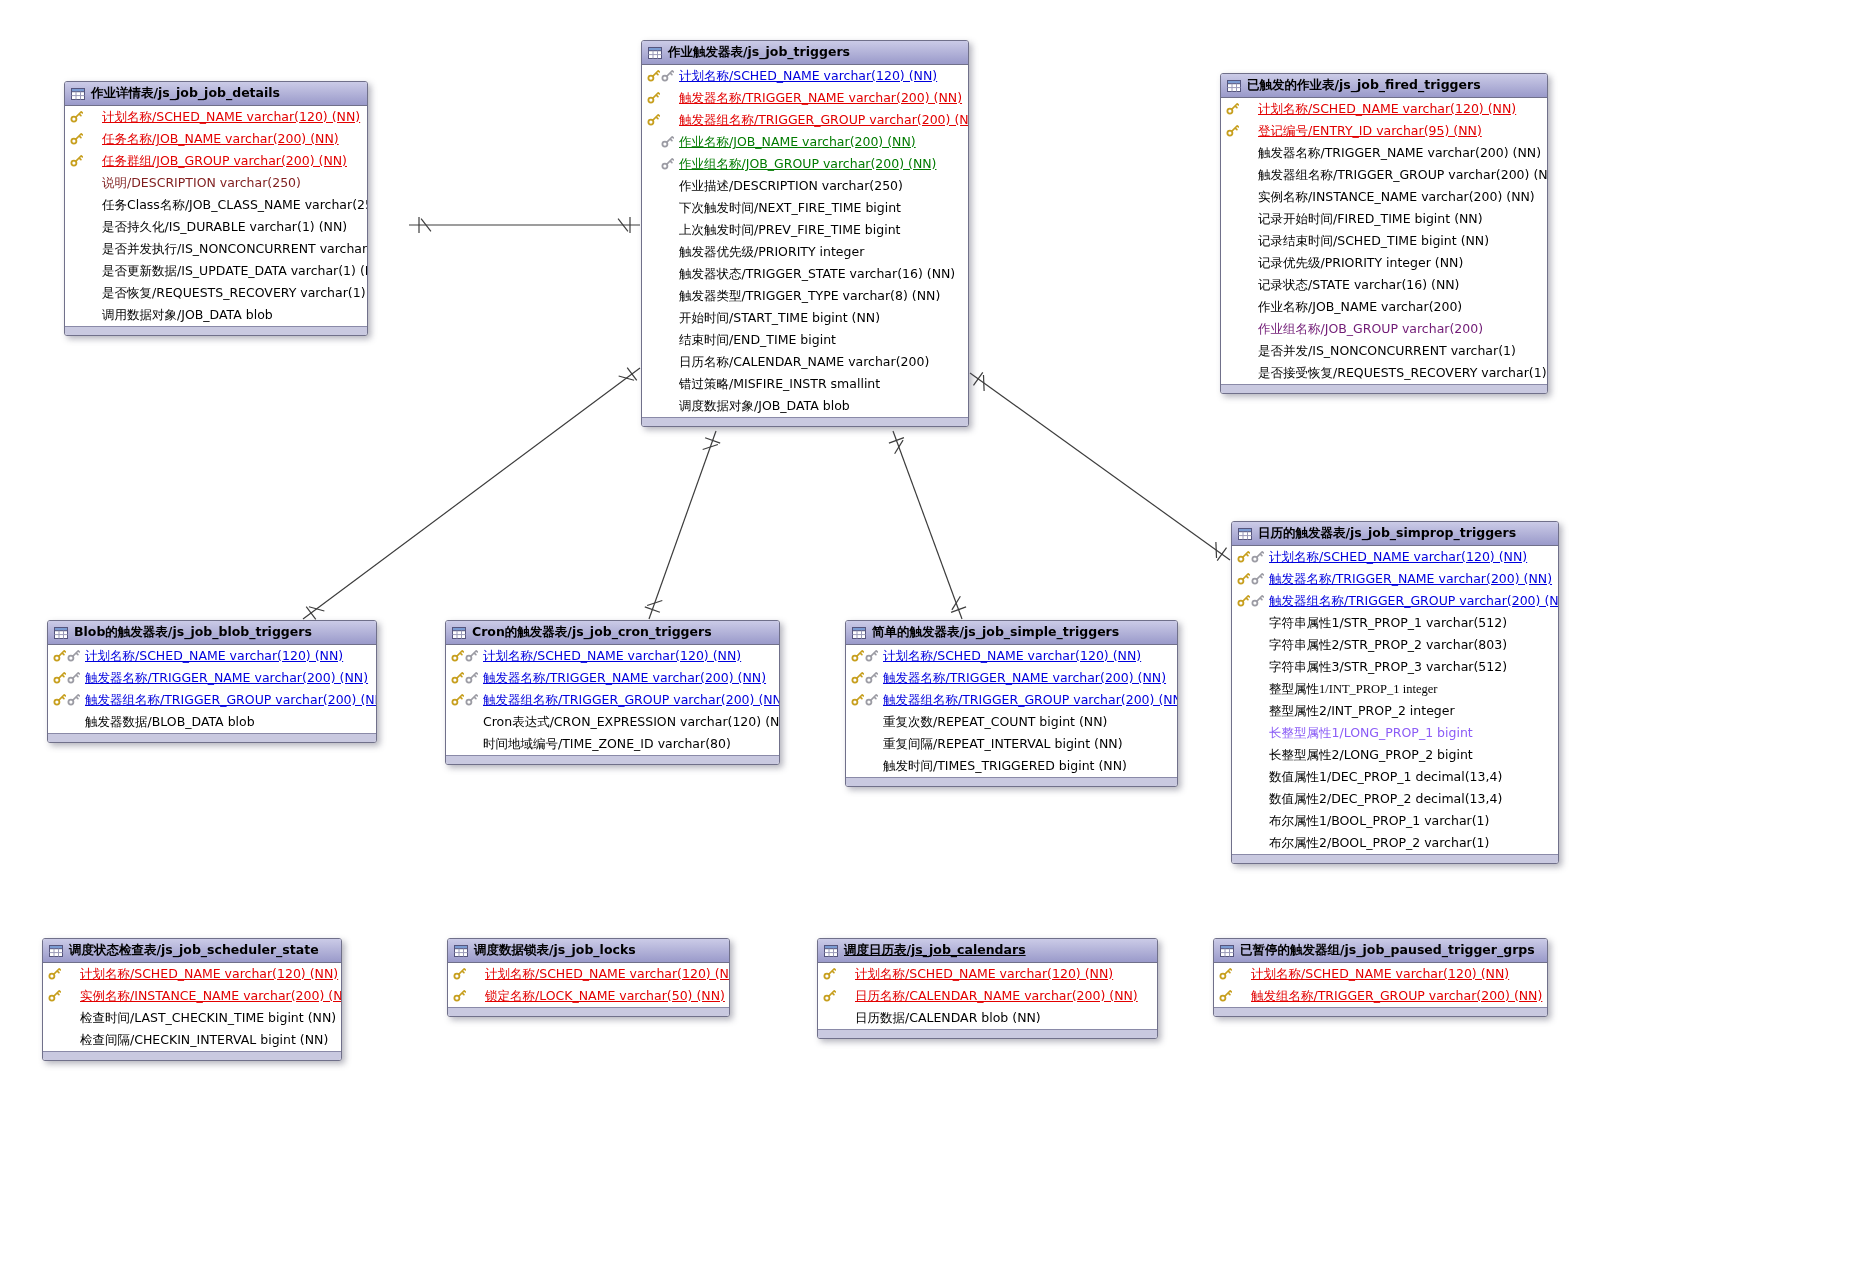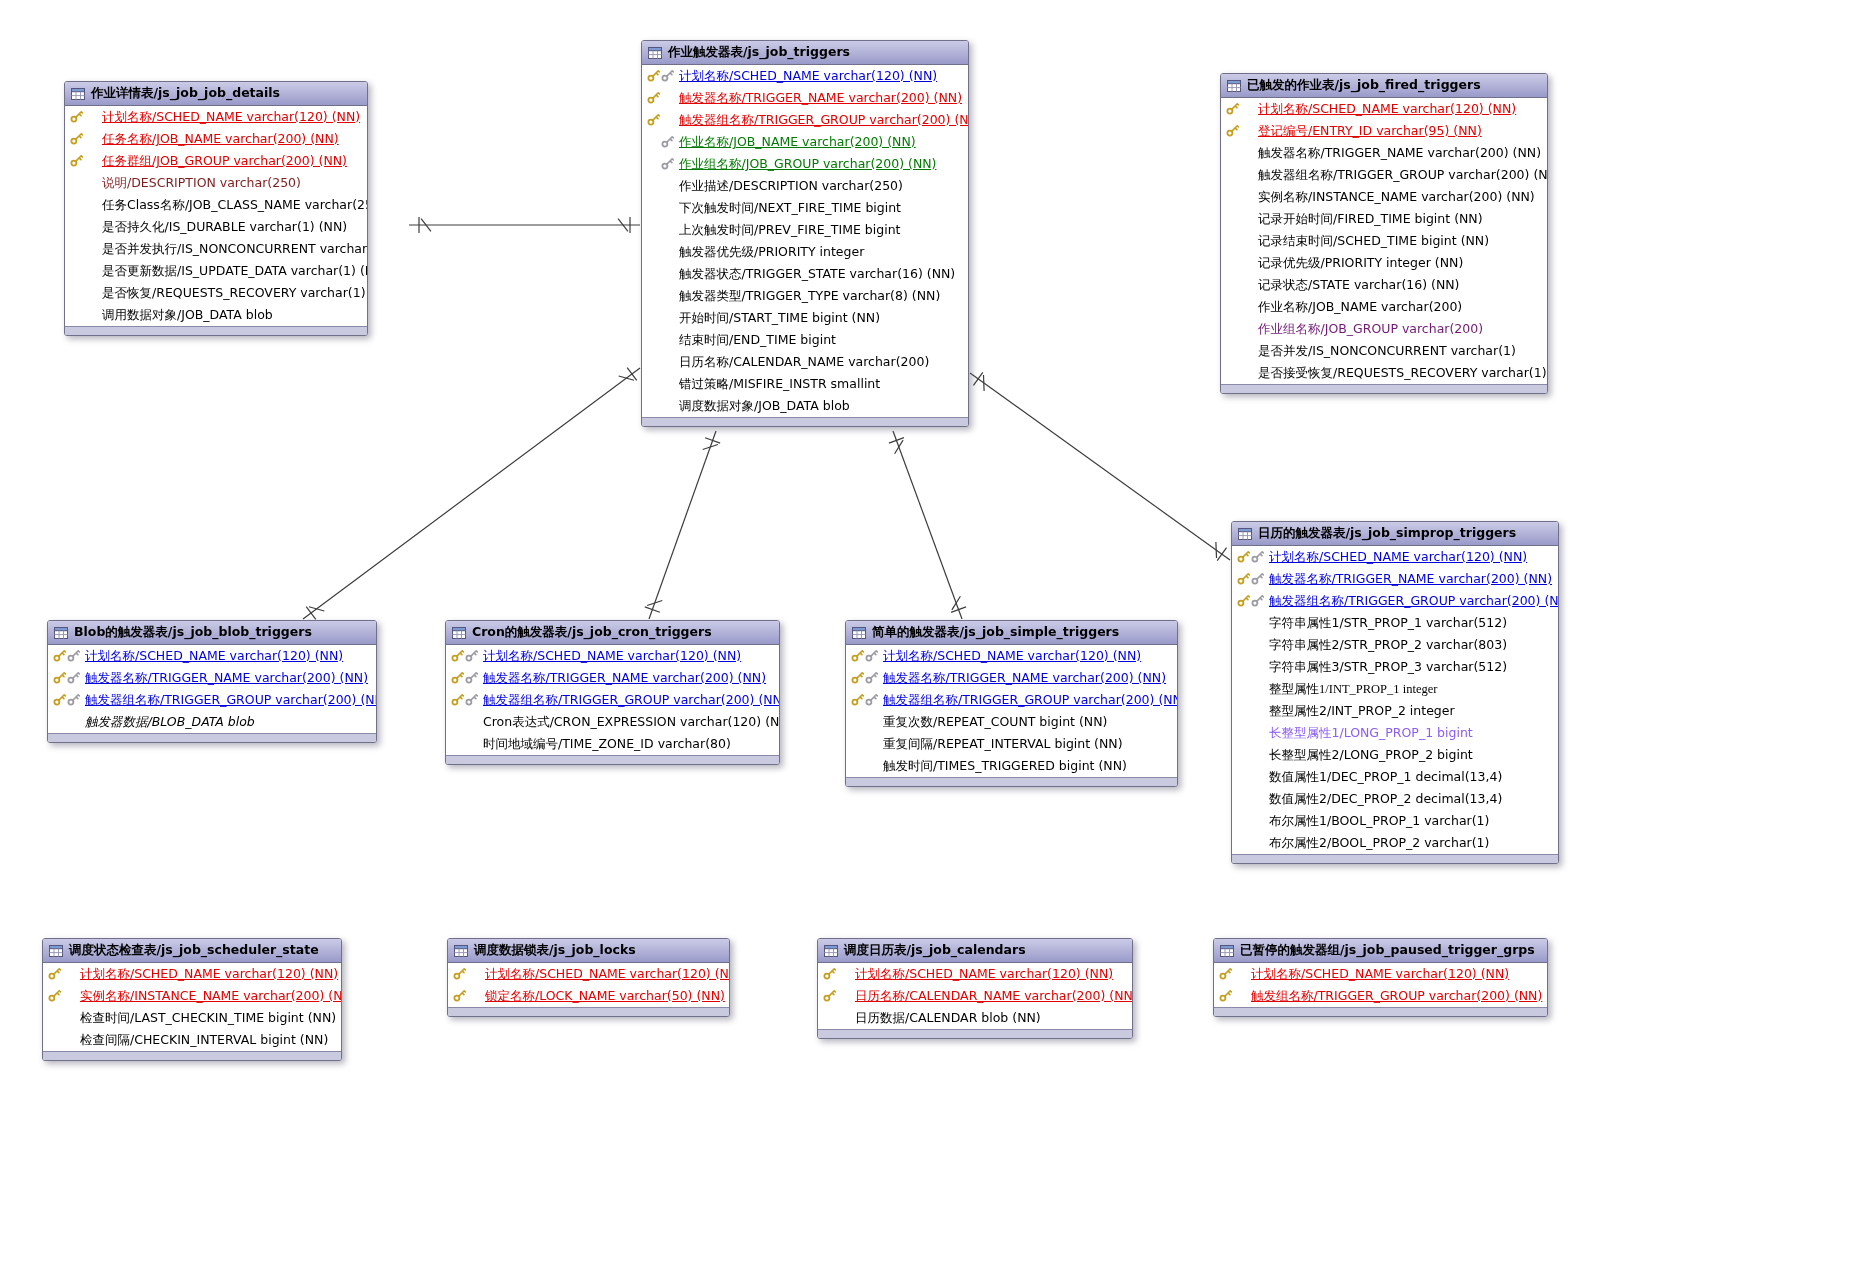--- a/index.html
+++ b/index.html
@@ -344,21 +344,21 @@
             </svg>
           </span><span class="key k1">
             <svg viewBox="0 0 16 16" width="13" height="13">
               <circle cx="4.8" cy="11.2" r="3.1" fill="none" stroke="#c79f1e" stroke-width="2.2"></circle>
               <path d="M7 9 L13.8 2.2 M11.2 4.8 L13.4 7 M13.8 2.2 L15.2 3.6" stroke="#c79f1e" stroke-width="2" fill="none" stroke-linecap="round"></path>
             </svg>
           </span>
     <span class="rtext keyed" style="color: rgb(0, 0, 221);">触发器组名称/TRIGGER_GROUP varchar(200) (NN)</span>
   </div>
         <div class="row">
-    <span class="rtext" style="color: rgb(0, 0, 0); font-style: italic;">触发器数据/BLOB_DATA blob</span>
+    <span class="rtext" style="color: rgb(0, 0, 0);">触发器数据/BLOB_DATA blob</span>
   </div>
       </div>
     <div class="foot"></div>
   </div>
     <div class="table" style="left: 445px; top: 620px; width: 335px;">
     <div class="hdr">
       <span class="ticon">
         <svg viewBox="0 0 14 12" width="14" height="12">
           <rect x="0.5" y="0.5" width="13" height="11" fill="#ffffff" stroke="#55557d"></rect>
           <rect x="0.5" y="0.5" width="13" height="3.2" fill="#7b9bd2" stroke="#55557d"></rect>
@@ -637,21 +637,21 @@
             <svg viewBox="0 0 16 16" width="13" height="13">
               <circle cx="4.8" cy="11.2" r="3.1" fill="none" stroke="#c79f1e" stroke-width="2.2"></circle>
               <path d="M7 9 L13.8 2.2 M11.2 4.8 L13.4 7 M13.8 2.2 L15.2 3.6" stroke="#c79f1e" stroke-width="2" fill="none" stroke-linecap="round"></path>
             </svg>
           </span>
     <span class="rtext keyed" style="color: rgb(226, 0, 0);">锁定名称/LOCK_NAME varchar(50) (NN)</span>
   </div>
       </div>
     <div class="foot"></div>
   </div>
-    <div class="table" style="left: 817px; top: 938px; width: 316px;">
+    <div class="table" style="left: 817px; top: 938px; width: 341px; text-decoration: underline;">
     <div class="hdr">
       <span class="ticon">
         <svg viewBox="0 0 14 12" width="14" height="12">
           <rect x="0.5" y="0.5" width="13" height="11" fill="#ffffff" stroke="#55557d"></rect>
           <rect x="0.5" y="0.5" width="13" height="3.2" fill="#7b9bd2" stroke="#55557d"></rect>
           <line x1="0.5" y1="7.6" x2="13.5" y2="7.6" stroke="#9a9ab8" stroke-width="1"></line>
           <line x1="5" y1="3.7" x2="5" y2="11.5" stroke="#9a9ab8" stroke-width="1"></line>
           <line x1="9.5" y1="3.7" x2="9.5" y2="11.5" stroke="#9a9ab8" stroke-width="1"></line>
         </svg>
       </span>

